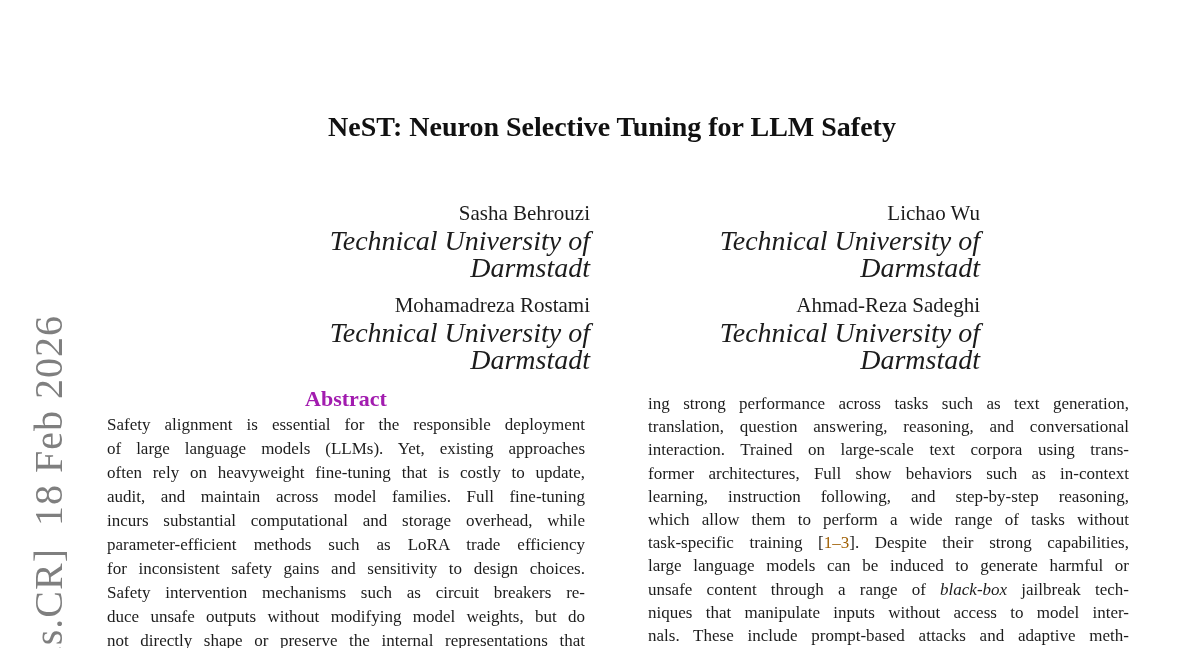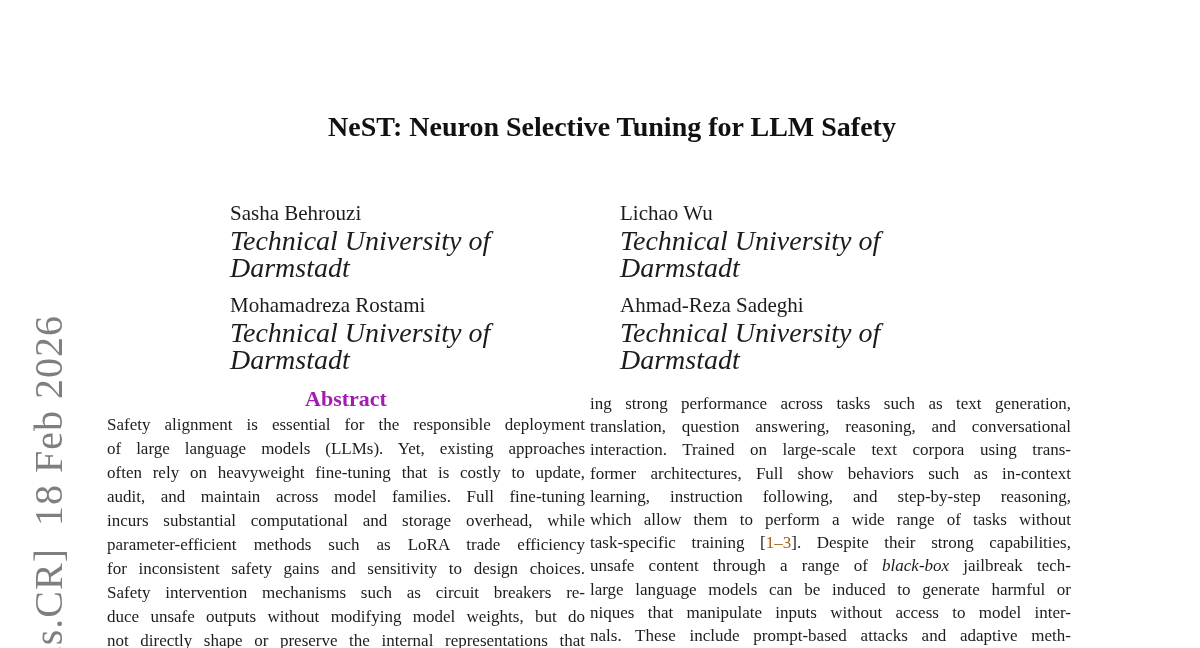--- a/index.html
+++ b/index.html
@@ -31,21 +31,21 @@
     width: 1200px;
     text-align: center;
     font-size: 28px;
     font-weight: bold;
     color: #111111;
   }
   .author-col {
     position: absolute;
     top: 200px;
     width: 360px;
-    text-align: left;
+    text-align: right;
   }
   .author-col.left  { left: 230px; }
   .author-col.right { left: 620px; }
   .author-entry + .author-entry { margin-top: 11px; }
   .author-name  { font-size: 21px; line-height: 27px; }
   .author-affil { font-size: 28px; line-height: 27px; font-style: italic; }
   .abstract-heading {
     position: absolute;
     left: 107px;
     top: 386px;
@@ -56,21 +56,21 @@
     color: #a21caf;
   }
   .abstract-body {
     position: absolute;
     left: 107px;
     top: 413px;
     width: 478px;
   }
   .col2-body {
     position: absolute;
-    left: 590px;
+    left: 648px;
     top: 392px;
     width: 481px;
   }
   .aline, .bline {
     font-size: 17px;
     text-align: justify;
     text-align-last: justify;
     overflow: hidden;
     white-space: normal;
   }
@@ -126,19 +126,19 @@
     </div>
 
   <div class="col2-body">
       <div class="bline">ing strong performance across tasks such as text generation,</div>
       <div class="bline">translation, question answering, reasoning, and conversational</div>
       <div class="bline">interaction. Trained on large-scale text corpora using trans-</div>
       <div class="bline">former architectures, Full show behaviors such as in-context</div>
       <div class="bline">learning, instruction following, and step-by-step reasoning,</div>
       <div class="bline">which allow them to perform a wide range of tasks without</div>
       <div class="bline">task-specific training [<span class="cite">1–3</span>]. Despite their strong capabilities,</div>
+      <div class="bline">large language models can be induced to generate harmful or</div>
       <div class="bline">unsafe content through a range of <span class="em">black-box</span> jailbreak tech-</div>
-      <div class="bline">large language models can be induced to generate harmful or</div>
       <div class="bline">niques that manipulate inputs without access to model inter-</div>
       <div class="bline">nals. These include prompt-based attacks and adaptive meth-</div>
     </div>
 
 </div>
 
 </body></html>

